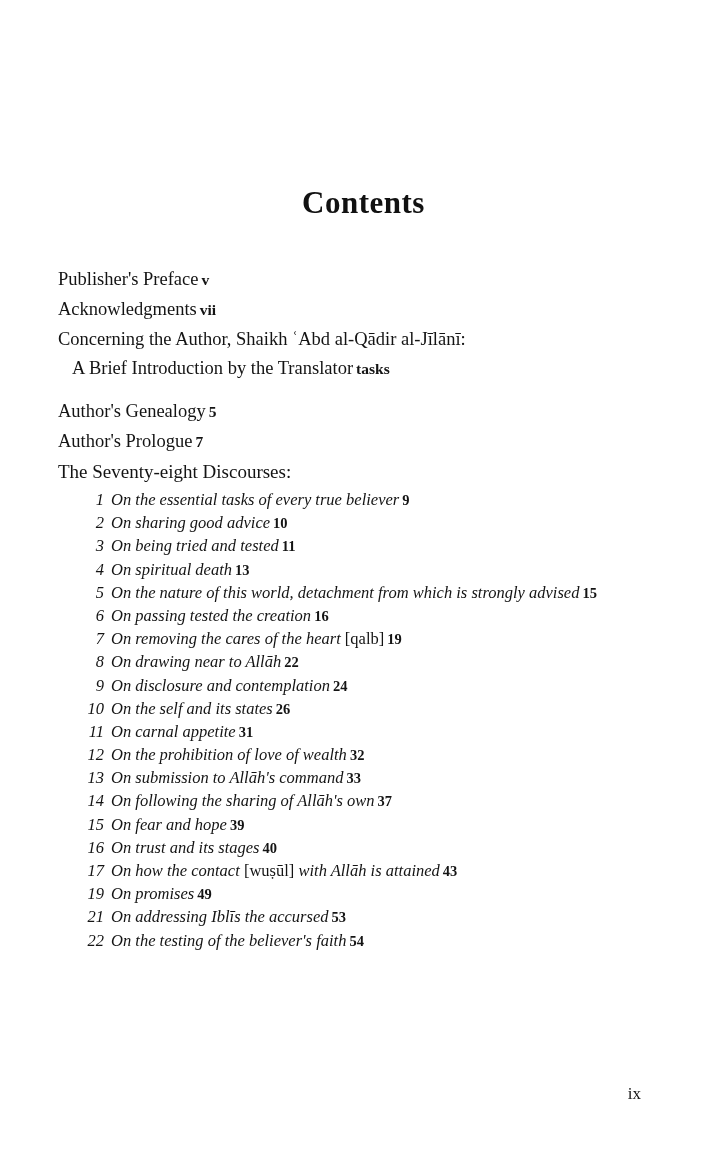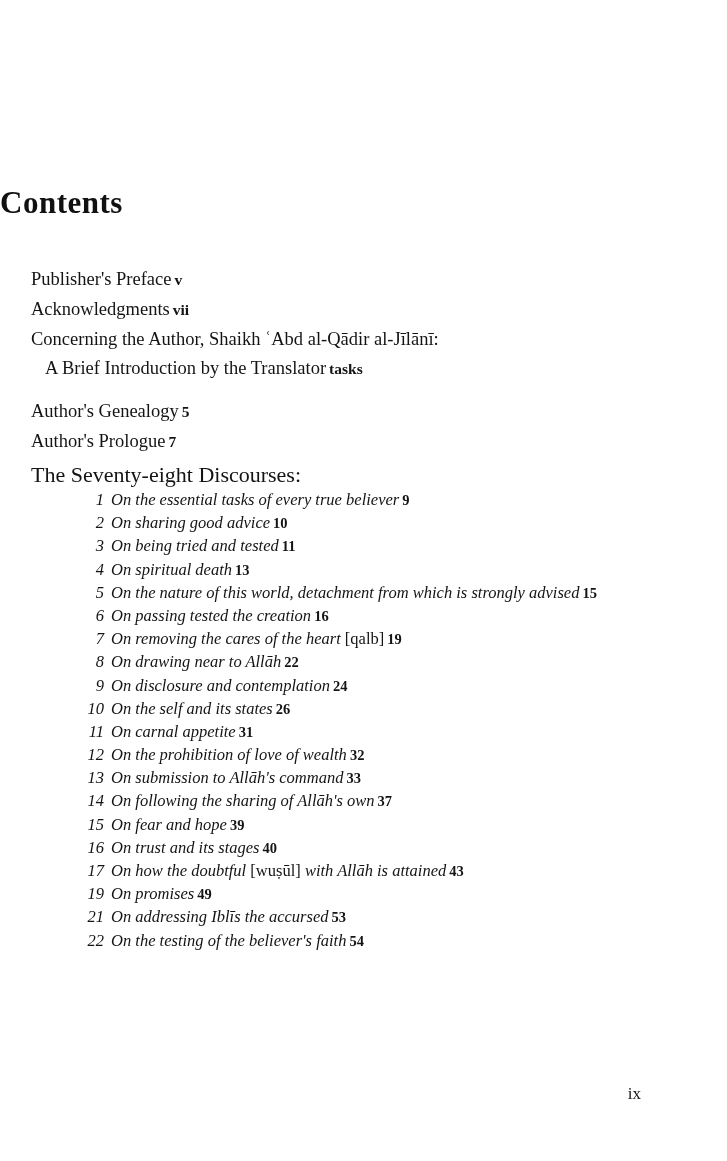--- a/index.html
+++ b/index.html
@@ -19,30 +19,30 @@
     position: absolute;
     left: 0; top: 0;
     width: 727px;
     height: 1161px;
   }
   .title {
     position: absolute;
     left: 0;
     top: 185px;
     width: 727px;
-    text-align: left;
+    text-align: center;
     font-family: "Liberation Serif", serif;
     font-size: 31px;
     font-weight: bold;
     letter-spacing: 0.5px;
     color: #111;
   }
   .front-list {
     position: absolute;
-    left: 31px;
+    left: 58px;
     top: 266px;
     width: 640px;
   }
   .front-entry {
     font-size: 18.5px;
     line-height: 1.50;
     margin-bottom: 2px;
     color: #141414;
   }
   .front-entry .pg {
@@ -50,21 +50,21 @@
     font-size: 15.5px;
     margin-left: 3px;
   }
   .front-entry.indent {
     margin-left: 14px;
   }
   .front-gap {
     height: 13px;
   }
   .disc-heading {
-    font-size: 22px;
+    font-size: 19px;
     line-height: 1.50;
     color: #141414;
   }
   .discourses {
     position: absolute;
     left: 78px;
     top: 489px;
     width: 600px;
   }
   .disc-row {
@@ -196,21 +196,21 @@
       <div class="disc-row">
         <span class="disc-num">15</span>
         <span class="disc-text"><span>On fear and hope</span><span class="pg">39</span></span>
       </div>
       <div class="disc-row">
         <span class="disc-num">16</span>
         <span class="disc-text"><span>On trust and its stages</span><span class="pg">40</span></span>
       </div>
       <div class="disc-row">
         <span class="disc-num">17</span>
-        <span class="disc-text"><span>On how the doubtful</span><span class="rom"> [wuṣūl]</span><span> with Allāh is attained</span><span class="pg">43</span></span>
+        <span class="disc-text"><span>On how the contact</span><span class="rom"> [wuṣūl]</span><span> with Allāh is attained</span><span class="pg">43</span></span>
       </div>
       <div class="disc-row">
         <span class="disc-num">19</span>
         <span class="disc-text"><span>On promises</span><span class="pg">49</span></span>
       </div>
       <div class="disc-row">
         <span class="disc-num">21</span>
         <span class="disc-text"><span>On addressing Iblīs the accursed</span><span class="pg">53</span></span>
       </div>
       <div class="disc-row">

